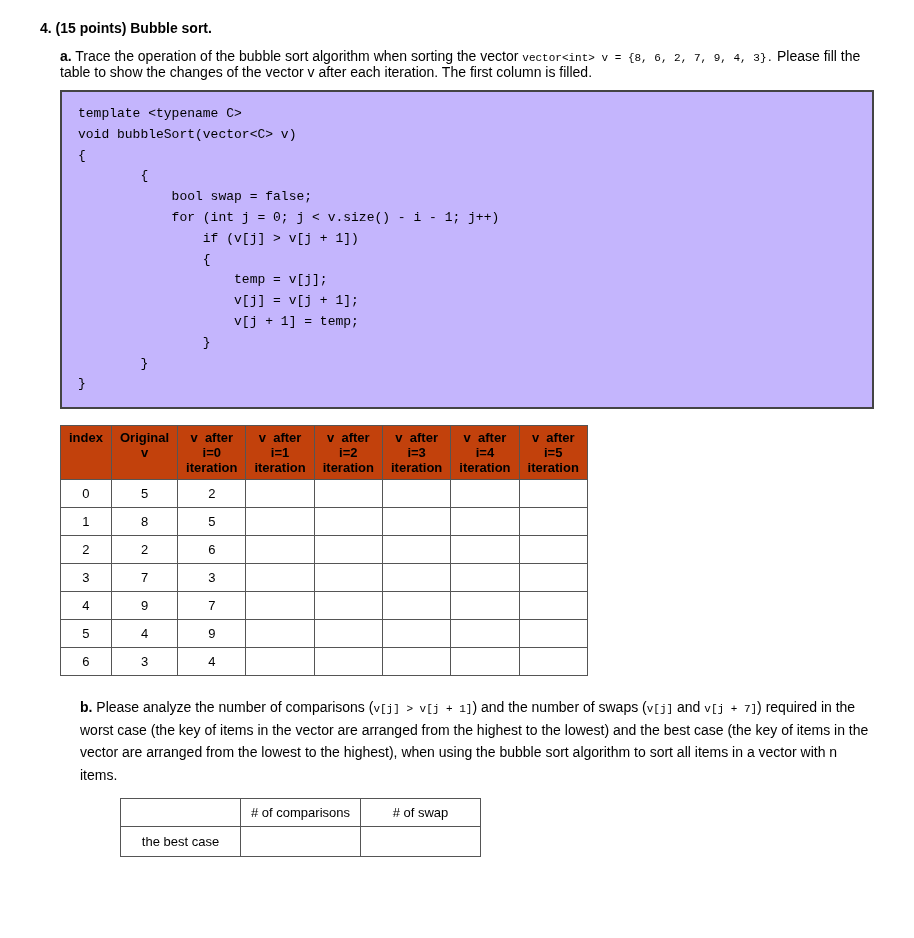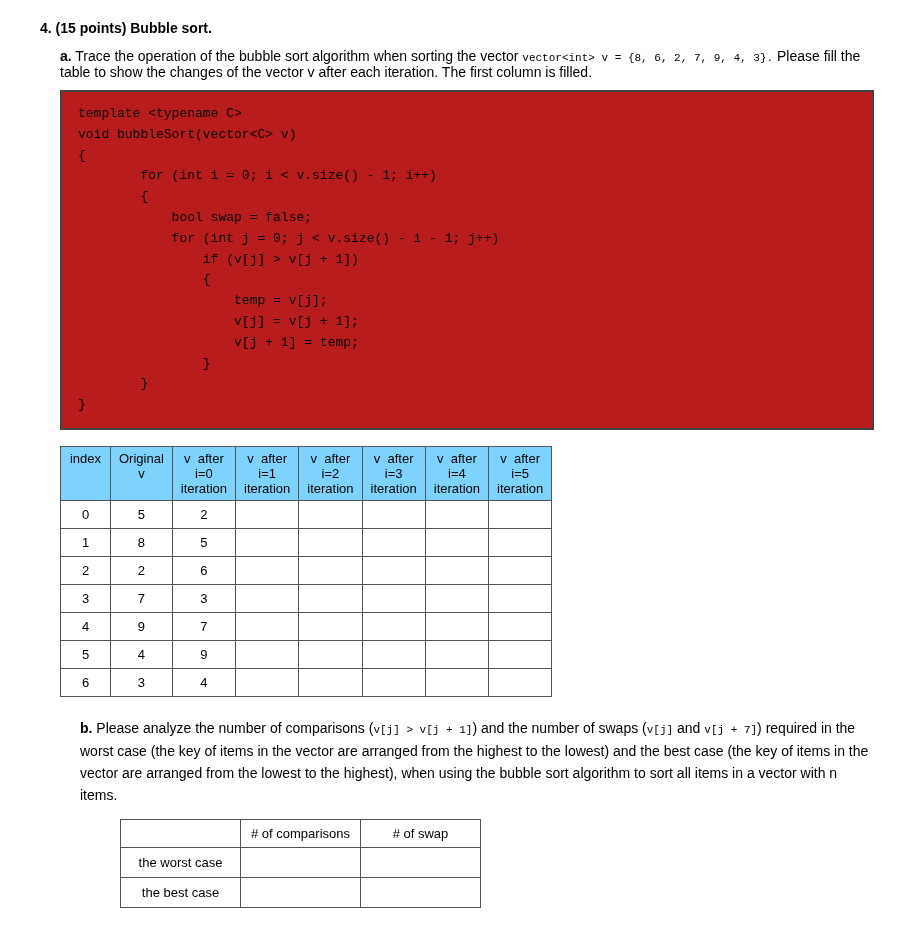--- a/index.html
+++ b/index.html
@@ -21,38 +21,38 @@
       margin-left: 20px;
       margin-bottom: 14px;
     }
     .code-box {
       border: 2px solid #444;
       padding: 12px 16px;
       font-family: 'Courier New', monospace;
       font-size: 13px;
       margin: 10px 0 16px 0;
       line-height: 1.6;
-      background: #b91c1c;
+      background: #c4b5fd;
     }
     .code-line { white-space: pre; }
     
     .trace-table {
       border-collapse: collapse;
       margin: 10px 0 20px 0;
       font-size: 13px;
     }
     .trace-table th, .trace-table td {
       border: 1px solid #555;
       padding: 4px 8px;
       text-align: center;
       min-width: 50px;
     }
     .trace-table th {
-      font-weight: normal;
-      background: #7dd3fc;
+      font-weight: bold;
+      background: #c2410c;
       vertical-align: top;
     }
     .trace-table td {
       height: 28px;
     }
     
     .analysis-text {
       margin-left: 20px;
       line-height: 1.6;
       margin-bottom: 12px;
@@ -88,21 +88,20 @@
     <strong>a.</strong>
     Trace the operation of the bubble sort algorithm when sorting the vector
     <span class="inline-code">vector&lt;int&gt; v = {8, 6, 2, 7, 9, 4, 3}.</span>
     Please fill the table to show the changes of the vector v after each iteration. The first column is filled.
   </p>
 
   <div class="code-box">
     <div class="code-line">template &lt;typename C&gt;</div>
     <div class="code-line">void bubbleSort(vector&lt;C&gt; v)</div>
     <div class="code-line">{</div>
-    <div class="code-line">        for (int i = 0; i &lt; v.size() - 1; i++)</div>
     <div class="code-line">        {</div>
     <div class="code-line">            bool swap = false;</div>
     <div class="code-line">            for (int j = 0; j &lt; v.size() - i - 1; j++)</div>
     <div class="code-line">                if (v[j] &gt; v[j + 1])</div>
     <div class="code-line">                {</div>
     <div class="code-line">                    temp = v[j];</div>
     <div class="code-line">                    v[j] = v[j + 1];</div>
     <div class="code-line">                    v[j + 1] = temp;</div>
     <div class="code-line">                }</div>
     <div class="code-line">        }</div>
@@ -209,25 +208,20 @@
 
   <table class="analysis-table">
     <thead>
       <tr>
         <th></th>
         <th># of comparisons</th>
         <th># of swap</th>
       </tr>
     </thead>
     <tbody id="analysis-tbody">
-    <tr>
-      <td>the worst case</td>
-      <td></td>
-      <td></td>
-    </tr>
         <tr>
       <td>the best case</td>
       <td></td>
       <td></td>
     </tr>
       </tbody>
   </table>
 </div>
 
 </body></html>

